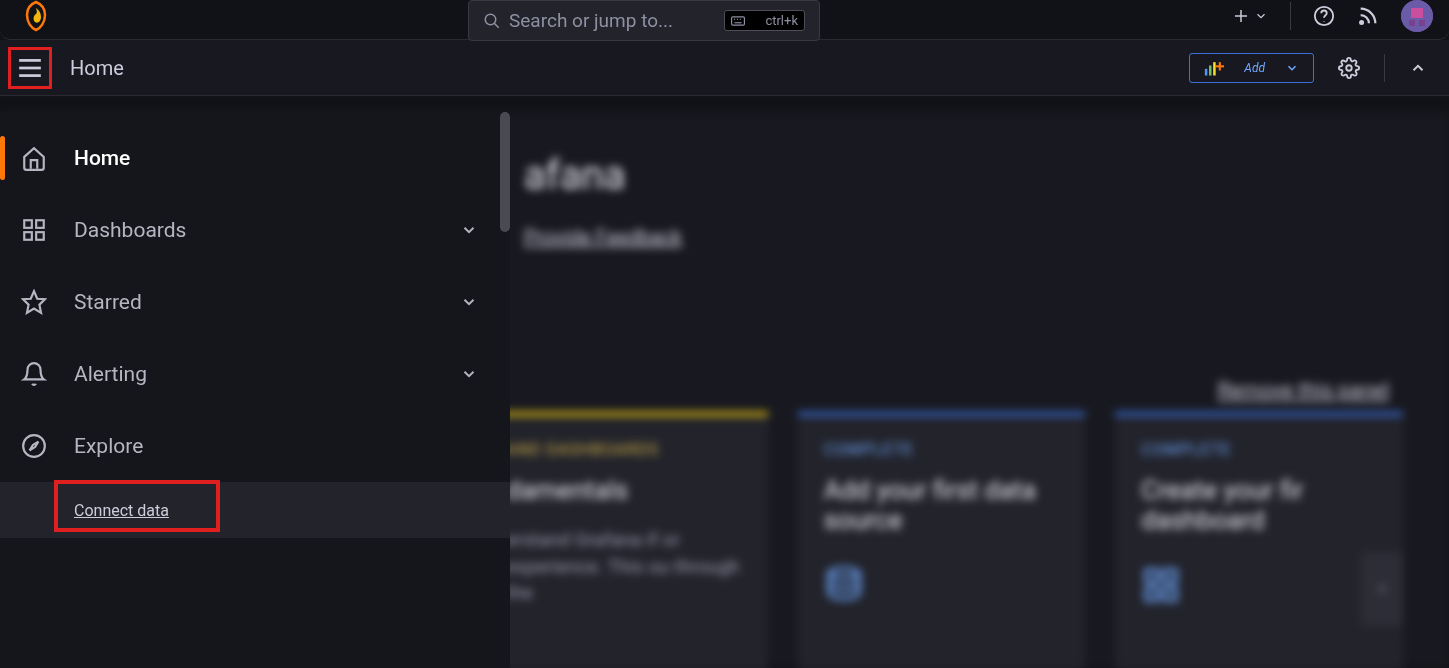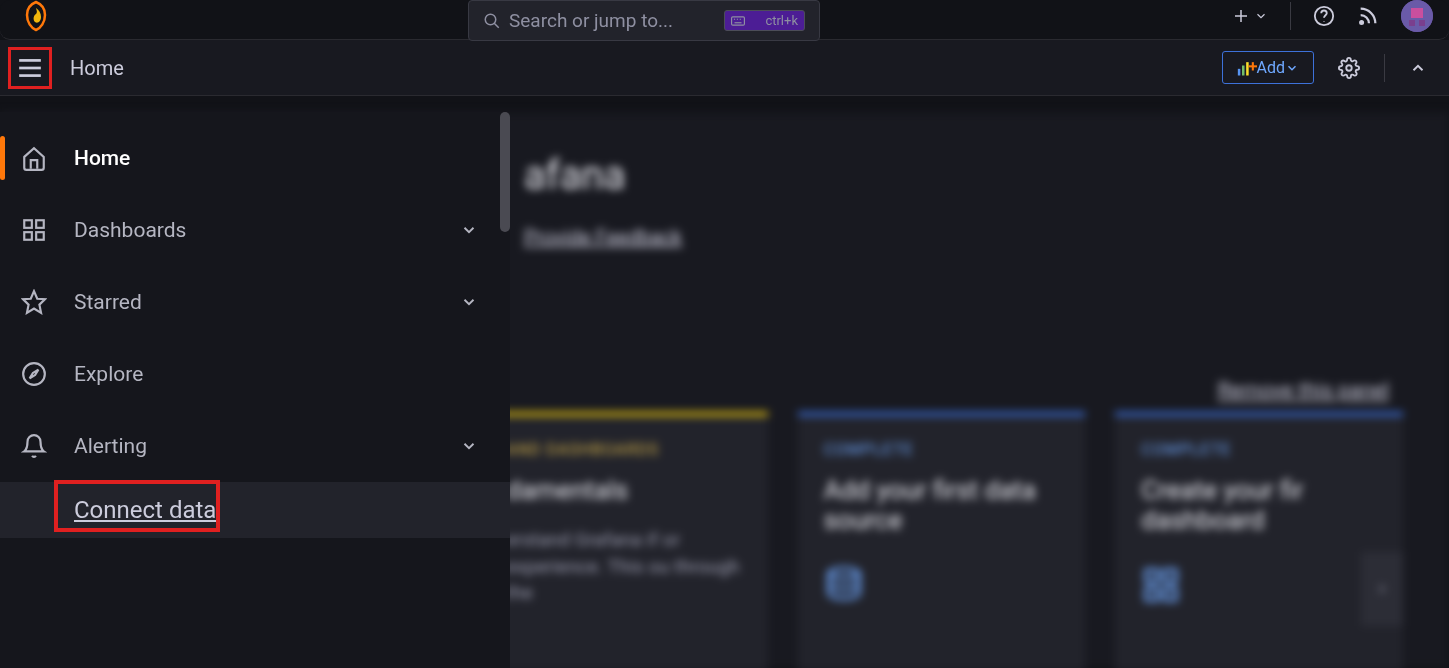--- a/index.html
+++ b/index.html
@@ -40,21 +40,21 @@
   background: #22232b;
   border: 1px solid #383943;
   border-radius: 4px;
   padding: 8px 14px;
   width: 352px;
   gap: 8px;
   color: #8e8fa1;
 }
 .search-text { flex: 1; font-size: 19px; }
 .kbd-badge {
-  background: #4c1d95;
+  background: #000000;
   border: 1px solid #4c4d58;
   border-radius: 3px;
   padding: 2px 6px;
   font-size: 13px;
   display: flex;
   align-items: center;
   gap: 20px;
 }
 .top-right {
   display: flex;
@@ -104,27 +104,28 @@
 }
 .sub-right {
   margin-left: auto;
   display: flex;
   align-items: center;
   gap: 18px;
 }
 .add-button {
   display: flex;
   align-items: center;
-  gap: 0;
+  gap: 20px;
   border: 1px solid #3d71d9;
   border-radius: 3px;
   padding: 6px 14px;
   color: #6fa8ff;
-  font-size: 16px;
+  font-size: 12px;
   cursor: pointer;
+  font-style: italic;
 }
 .gear-btn, .collapse-btn {
   color: #ccccdc;
   cursor: pointer;
   padding: 6px;
 }
 .vdivider { width:1px; height:28px; background:#3a3a42; }
 
 
 .nav-panel {
@@ -197,21 +198,21 @@
   display: flex;
   align-items: center;
   height: 56px;
   padding-left: 74px;
   cursor: pointer;
 }
 .nav-sub-item.highlighted {
   background: #22232b;
 }
 .nav-sub-label {
-  font-size: 24px;
+  font-size: 16px;
   color: #ccccdc;
 }
 .nav-sub-label.underlined { text-decoration: underline; }
 .red-box-sub {
   position: absolute;
   border: 4px solid #e02020;
   pointer-events: none;
 }
 
 
@@ -474,40 +475,40 @@
     <span class="nav-chevron">
       <svg width="18" height="18" viewBox="0 0 24 24" fill="none" stroke="currentColor" stroke-width="2.5">
           <polyline points="6 9 12 15 18 9"></polyline>
         </svg>
     </span>
   </div>
 
   <div class="nav-item">
     <span class="nav-icon">
       <svg width="26" height="26" viewBox="0 0 24 24" fill="none" stroke="currentColor" stroke-width="2">
-          <circle cx="12" cy="12" r="10"></circle>
-          <polygon points="16 8 13 13 8 16 11 11"></polygon>
-        </svg>
-    </span>
-    <span class="nav-label">Explore</span>
-  </div>
-
-  <div class="nav-item">
-    <span class="nav-icon">
-      <svg width="26" height="26" viewBox="0 0 24 24" fill="none" stroke="currentColor" stroke-width="2">
           <path d="M18 8a6 6 0 0 0-12 0c0 7-3 9-3 9h18s-3-2-3-9"></path>
           <path d="M13.73 21a2 2 0 0 1-3.46 0"></path>
         </svg>
     </span>
     <span class="nav-label">Alerting</span>
     <span class="nav-chevron">
       <svg width="18" height="18" viewBox="0 0 24 24" fill="none" stroke="currentColor" stroke-width="2.5">
           <polyline points="6 9 12 15 18 9"></polyline>
         </svg>
     </span>
   </div>
 
+  <div class="nav-item">
+    <span class="nav-icon">
+      <svg width="26" height="26" viewBox="0 0 24 24" fill="none" stroke="currentColor" stroke-width="2">
+          <circle cx="12" cy="12" r="10"></circle>
+          <polygon points="16 8 13 13 8 16 11 11"></polygon>
+        </svg>
+    </span>
+    <span class="nav-label">Explore</span>
+  </div>
+
 
   <div class="nav-sub-item highlighted" style="position:relative">
     <span class="nav-sub-label underlined">Connect data</span>
     <span class="red-box-sub" style="left:54px; top:-2px; width:166px; height:52px;"></span>
   </div>
 </div>
 
 </body></html>

